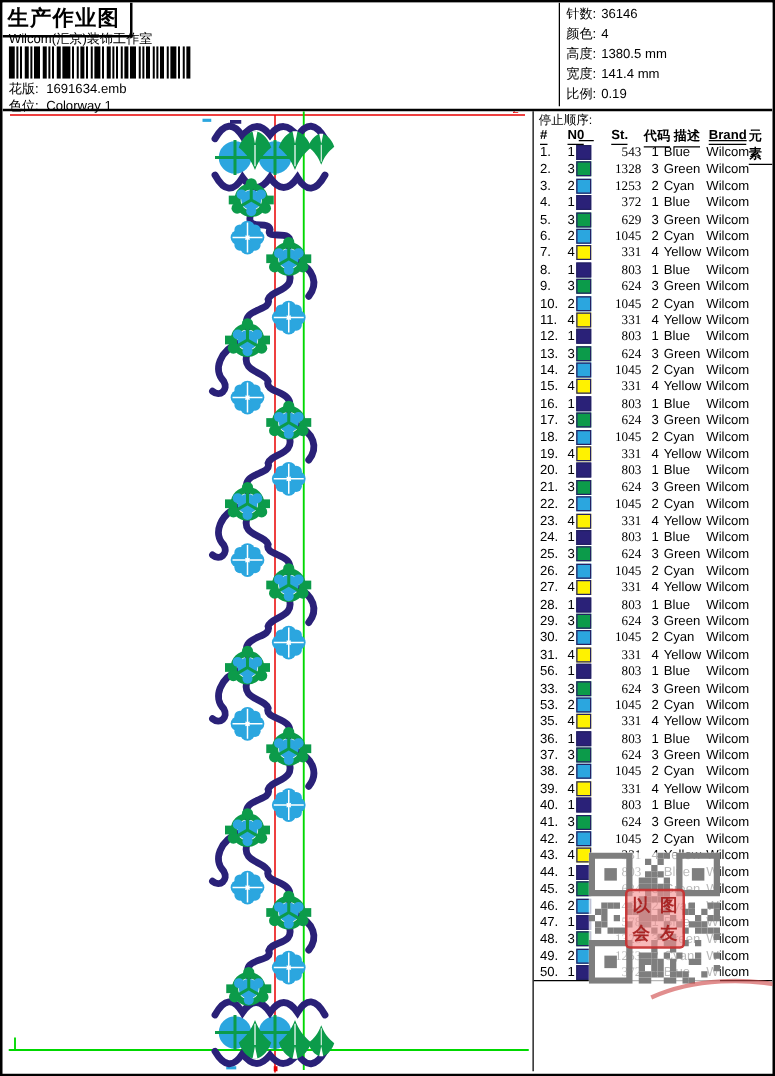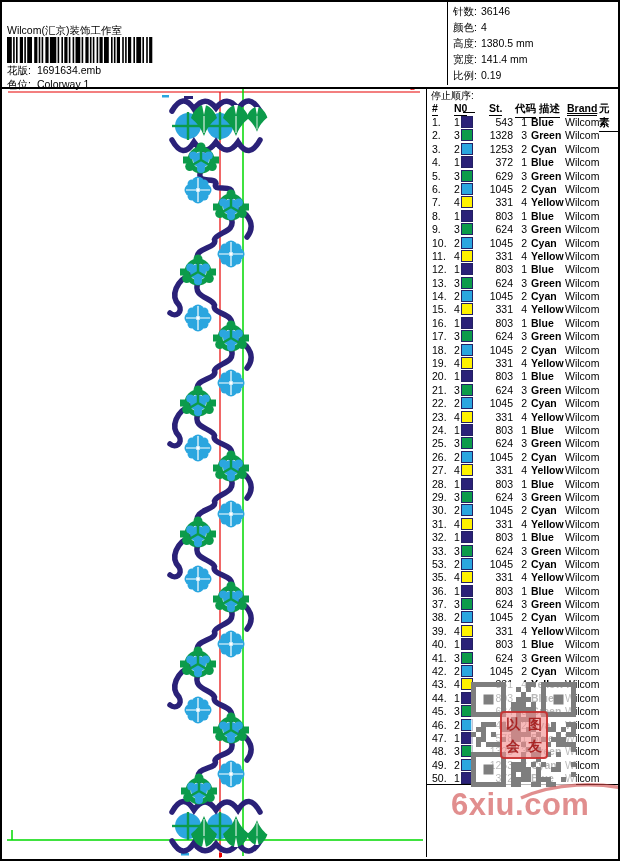--- a/index.html
+++ b/index.html
@@ -31,23 +31,23 @@
   .table-area{position:absolute;left:424px;top:85px;width:191px;height:770px;border-left:1.5px solid #000;z-index:4;}
   .seq-title{position:absolute;left:4px;top:2px;font-size:10px;}
   .thead{position:absolute;left:0;top:15px;width:100%;height:14px;font-size:10.5px;font-weight:bold;}
   .thead span{position:absolute;border-bottom:1.5px solid #000;padding-bottom:1px;}
   .rows{position:absolute;left:0;top:29px;width:100%;}
   .row{position:relative;height:13.4px;font-size:10.5px;line-height:13.4px;}
   .row span{position:absolute;top:0;}
   .c-seq{left:5px;width:20px;}
   .c-n0{left:27px;width:12px;}
   .c-sw{position:absolute;left:34px;top:1px;width:10px;height:10px;border:1px solid #232063;}
-  .c-st{left:48px;width:38px;text-align:right;}
+  .c-st{left:48px;width:38px;text-align:right;font-family:Liberation Serif, serif;}
   .c-code{left:88px;width:12px;text-align:right;}
-  .c-desc{left:104px;width:38px;font-weight:bold;}
+  .c-desc{left:104px;width:38px;}
   .c-brand{left:138px;width:44px;}
   .h-num{left:5px;}.h-n0{left:27px;}.h-sw{left:36px;width:12px;height:9px;}
   .h-st{left:62px;text-align:right;}.h-code{left:88px;}.h-desc{left:112px;}.h-brand{left:140px;text-decoration:underline;}.h-el{left:172px;}
   .endline{position:absolute;left:0;width:100%;top:697px;border-top:1.5px solid #000;}
   
   .qr{position:absolute;left:44px;top:595px;width:105px;height:105px;z-index:6;}
   .stamp{position:absolute;left:73px;top:624px;width:44px;height:44px;z-index:7;
          background:rgba(244,142,142,0.62);border:2px solid rgba(195,40,40,0.85);border-radius:4px;
          display:flex;flex-wrap:wrap;align-items:center;justify-content:center;}
   .stamp span{width:50%;text-align:center;font-size:14px;line-height:20px;font-weight:bold;color:rgba(165,25,25,0.9);}
@@ -162,20 +162,21 @@
         <use href="#clover" transform="translate(196,446)"></use>
         <use href="#clover" transform="translate(229,512)"></use>
         <use href="#clover" transform="translate(196,577)"></use>
         <use href="#clover" transform="translate(229,642)"></use>
         <use href="#clover" transform="translate(196,708)"></use>
         <use href="#clover" transform="translate(229,772)"></use>
       </g>
   </svg>
 
   <div class="header">
+    <div class="title-box">生产作业图</div>
     <div class="studio">Wilcom(汇京)装饰工作室</div>
     <svg class="barcode" id="barcode" width="150" height="26">
         <rect x="0" y="0" width="4.800000000000001" height="26"></rect>
         <rect x="6.1000000000000005" y="0" width="1.6" height="26"></rect>
         <rect x="9" y="0" width="1.6" height="26"></rect>
         <rect x="12.8" y="0" width="3.2" height="26"></rect>
         <rect x="17.3" y="0" width="1.6" height="26"></rect>
         <rect x="20.200000000000003" y="0" width="4.800000000000001" height="26"></rect>
         <rect x="27.200000000000003" y="0" width="3.2" height="26"></rect>
         <rect x="31.700000000000003" y="0" width="1.6" height="26"></rect>
@@ -508,21 +509,21 @@
         <div class="row">
           <span class="c-seq">31.</span>
           <span class="c-n0">4</span>
           <span class="c-sw" style="background:#FFF200"></span>
           <span class="c-st">331</span>
           <span class="c-code">4</span>
           <span class="c-desc">Yellow</span>
           <span class="c-brand">Wilcom</span>
         </div>
         <div class="row">
-          <span class="c-seq">32.</span>
+          <span class="c-seq">56.</span>
           <span class="c-n0">1</span>
           <span class="c-sw" style="background:#2A2178"></span>
           <span class="c-st">803</span>
           <span class="c-code">1</span>
           <span class="c-desc">Blue</span>
           <span class="c-brand">Wilcom</span>
         </div>
         <div class="row">
           <span class="c-seq">33.</span>
           <span class="c-n0">3</span>
@@ -820,19 +821,18 @@
         <rect x="82.5" y="12.5" width="10" height="10" fill="#7e7e7e"></rect>
         <rect x="2.5" y="72.5" width="30" height="30" fill="none" stroke="#7e7e7e" stroke-width="5"></rect>
         <rect x="12.5" y="82.5" width="10" height="10" fill="#7e7e7e"></rect>
       </svg>
     <div class="stamp">
         <span>以</span>
         <span>图</span>
         <span>会</span>
         <span>友</span>
       </div>
-    <div class="watermark">6xiu.com</div>
     <svg class="swoosh" width="120" height="20">
       <path d="M2,17 C35,2 80,0 116,10" stroke="rgba(206,72,72,0.62)" stroke-width="3.5" fill="none"></path>
     </svg>
   </div>
 
 </div>
 
 </body></html>

